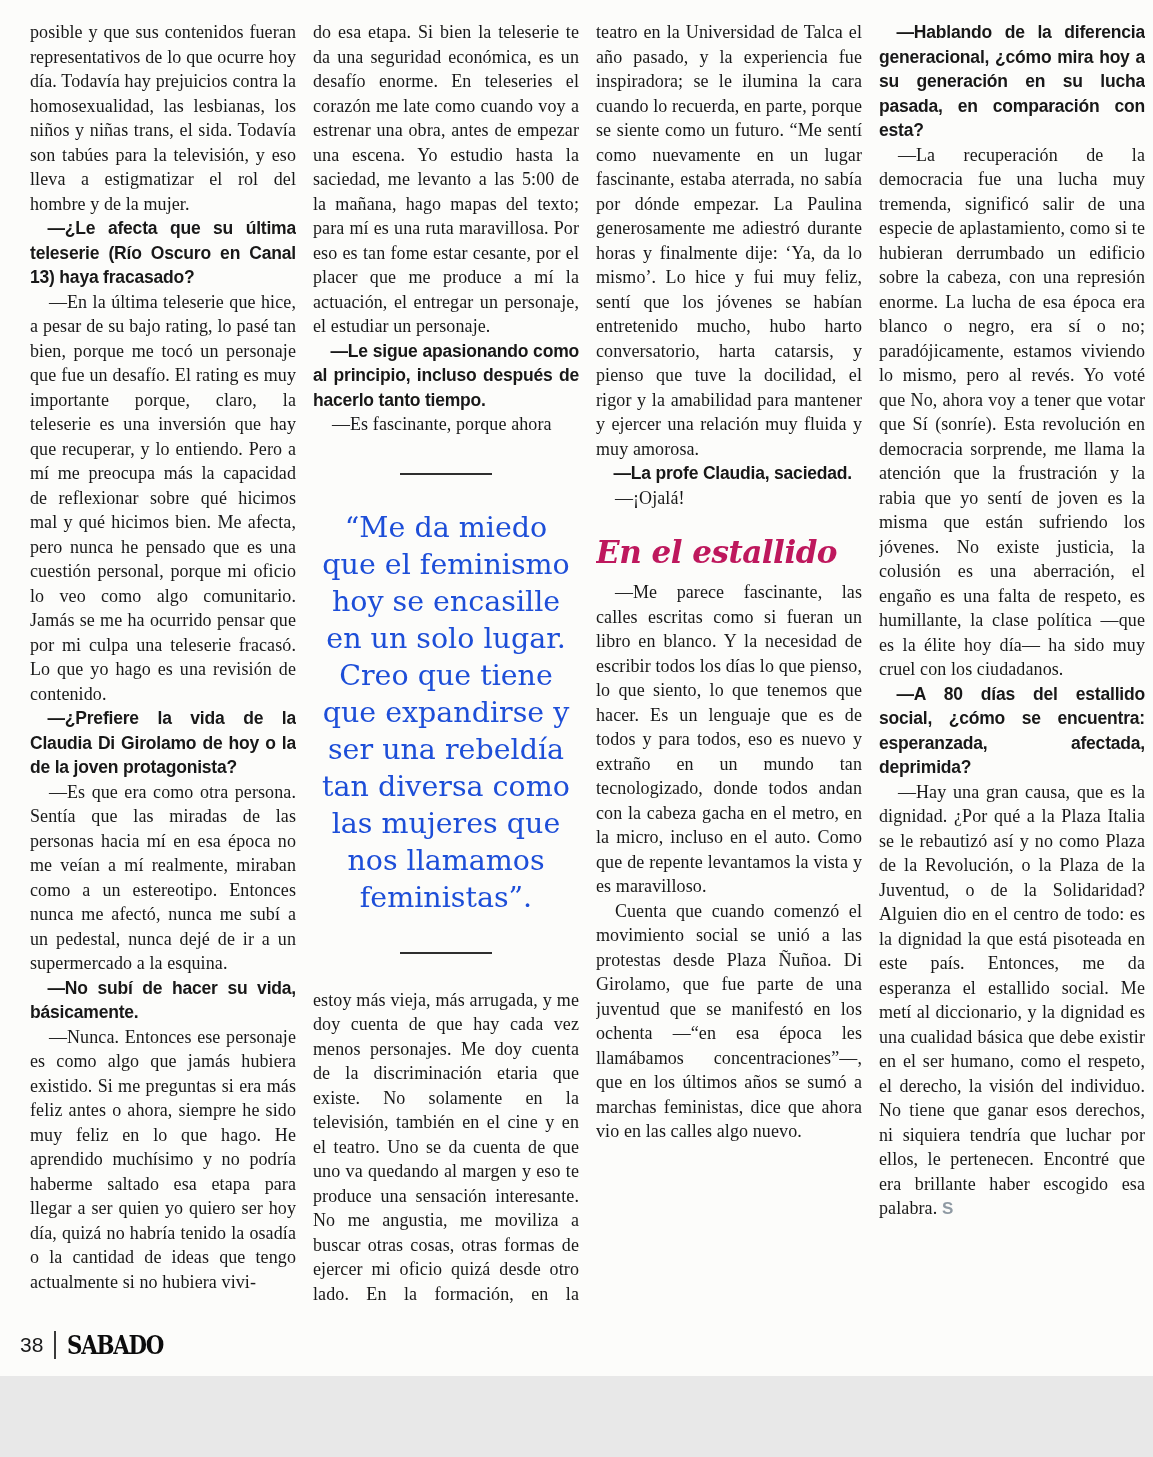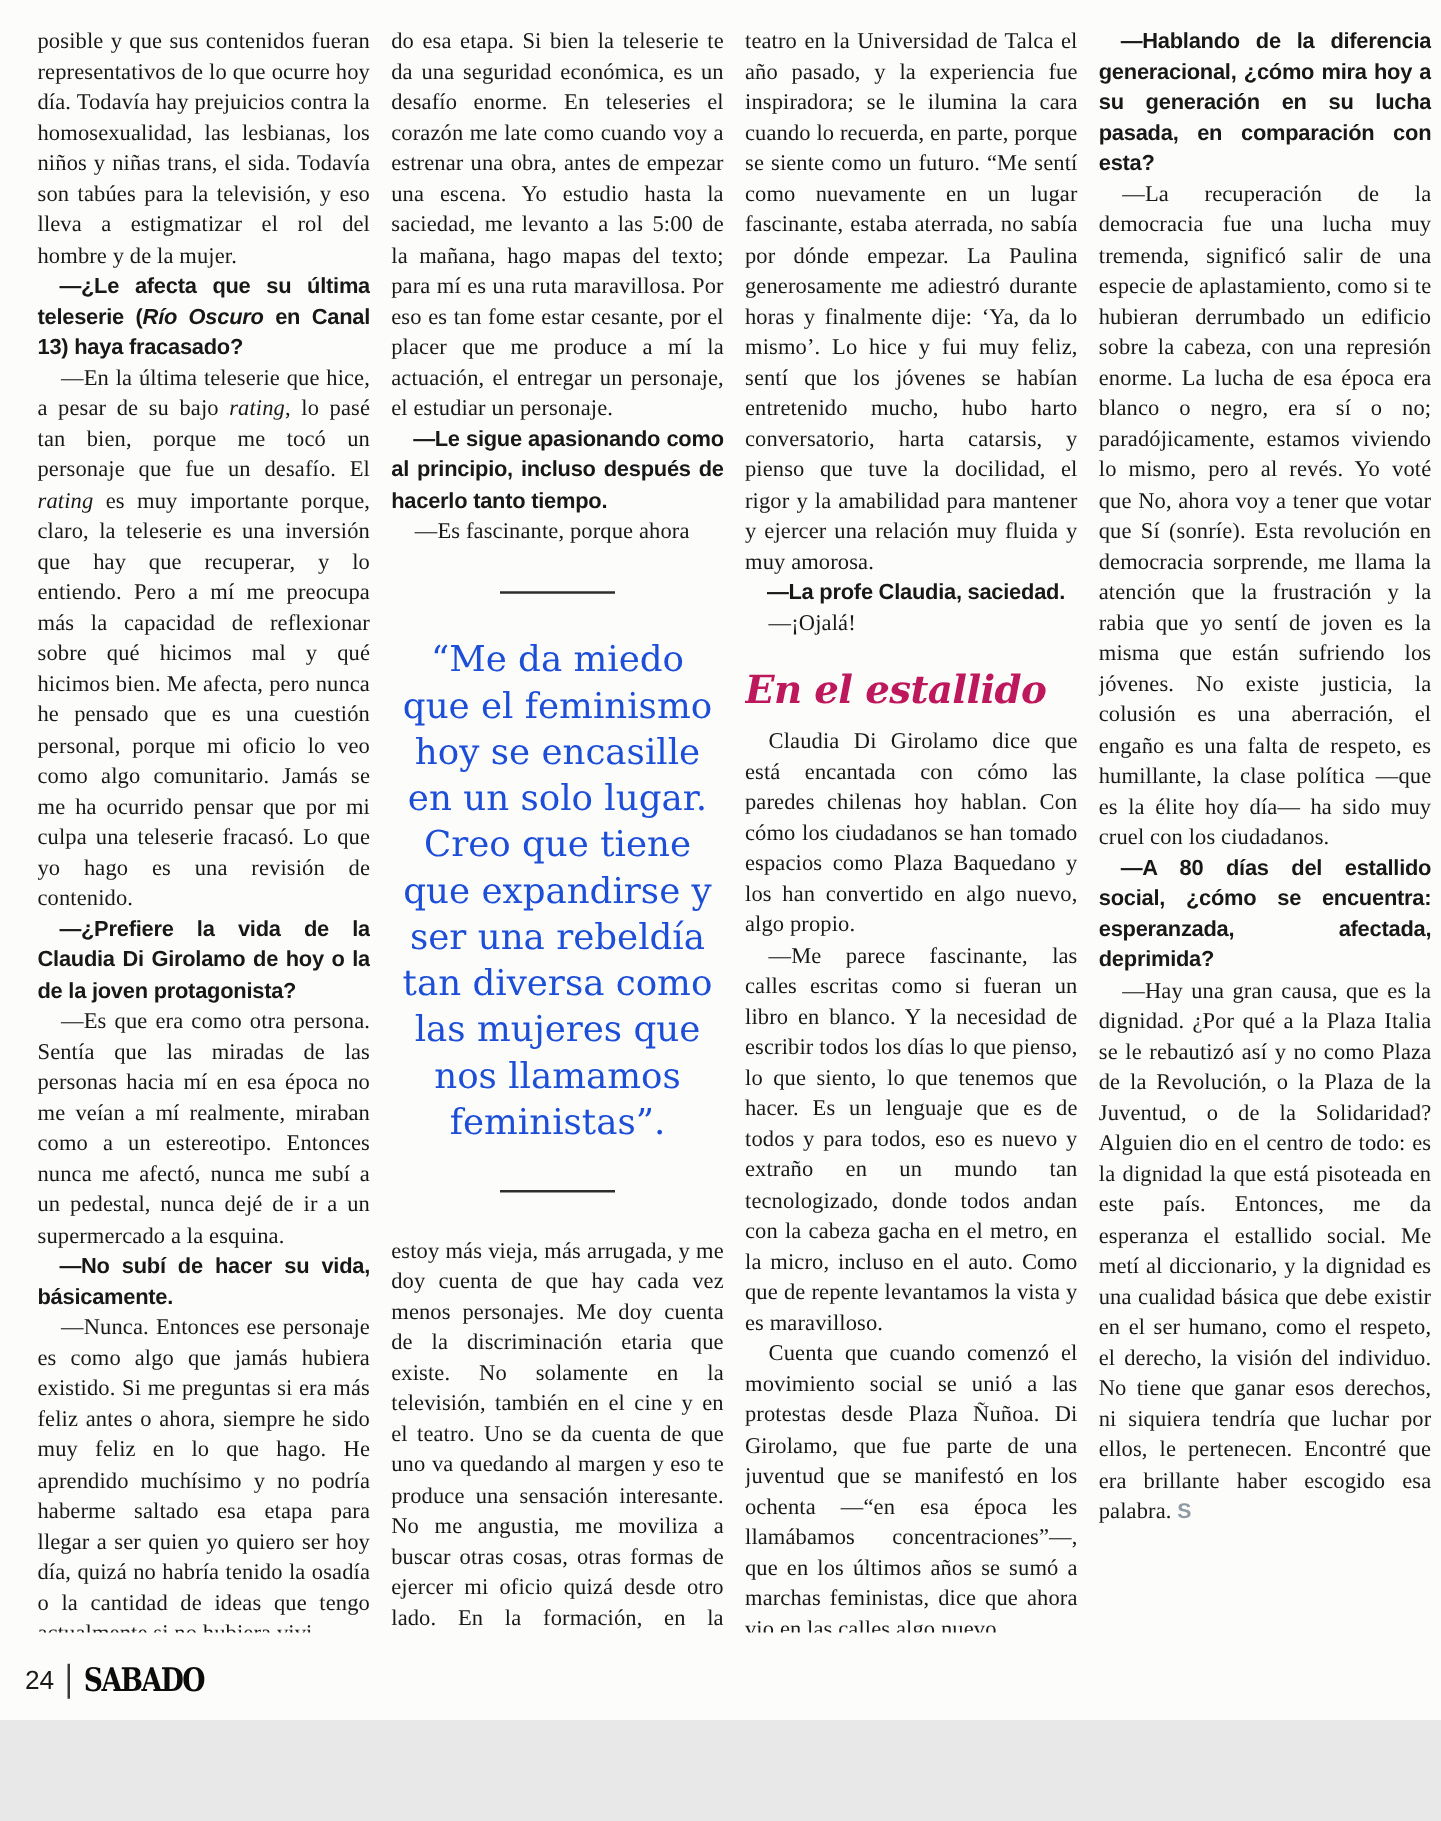--- a/index.html
+++ b/index.html
@@ -27,21 +27,21 @@
   .indent{text-indent:1.05em;}
   .question{
     font-family:"Liberation Sans",sans-serif;
     font-weight:700;
     font-size:17.5px;line-height:24.5px;
     text-align:justify;
     letter-spacing:-.2px;
     hyphens:auto;-webkit-hyphens:auto;
   }
   .question.indent{text-indent:1.0em;}
-  .run-italic{font-style:italic;}
+  .run-italic{}
   .run-endmark{
     color:#8f9aa3;
     font-family:"Liberation Sans",sans-serif;
     font-weight:700;
     font-size:17px;
     letter-spacing:.5px;
   }
   .divider-rule{
     width:92px;height:2px;background:#2e2e2e;border:0;
     margin:36px auto 34px;
@@ -104,32 +104,31 @@
       <div class="divider-rule"></div>
       <p class="body-p">estoy más vieja, más arrugada, y me doy cuenta de que hay cada vez menos personajes. Me doy cuenta de la discriminación etaria que existe. No solamente en la televisión, también en el cine y en el teatro. Uno se da cuenta de que uno va quedando al margen y eso te produce una sensación interesante. No me angustia, me moviliza a buscar otras cosas, otras formas de ejercer mi oficio quizá desde otro lado. En la formación, en la educación.</p>
       <p class="body-p indent">Di Girolamo reemplazó a Paulina Urrutia en un ramo de</p>
     </section>
 
     <section class="col">
       <p class="body-p">teatro en la Universidad de Talca el año pasado, y la experiencia fue inspiradora; se le ilumina la cara cuando lo recuerda, en parte, porque se siente como un futuro. “Me sentí como nuevamente en un lugar fascinante, estaba aterrada, no sabía por dónde empezar. La Paulina generosamente me adiestró durante horas y finalmente dije: ‘Ya, da lo mismo’. Lo hice y fui muy feliz, sentí que los jóvenes se habían entretenido mucho, hubo harto conversatorio, harta catarsis, y pienso que tuve la docilidad, el rigor y la amabilidad para mantener y ejercer una relación muy fluida y muy amorosa.</p>
       <p class="question indent">—La profe Claudia, saciedad.</p>
       <p class="body-p indent">—¡Ojalá!</p>
       <h2 class="section-heading">En el estallido</h2>
-      <p class="body-p indent">Claudia Di Girolamo dice que está encantada con cómo las paredes chilenas hoy hablan. Con cómo los ciudadanos se han tomado espacios como Plaza Baquedano y los han convertido en algo nuevo, algo propio.</p>
       <p class="body-p indent">—Me parece fascinante, las calles escritas como si fueran un libro en blanco. Y la necesidad de escribir todos los días lo que pienso, lo que siento, lo que tenemos que hacer. Es un lenguaje que es de todos y para todos, eso es nuevo y extraño en un mundo tan tecnologizado, donde todos andan con la cabeza gacha en el metro, en la micro, incluso en el auto. Como que de repente levantamos la vista y es maravilloso.</p>
       <p class="body-p indent">Cuenta que cuando comenzó el movimiento social se unió a las protestas desde Plaza Ñuñoa. Di Girolamo, que fue parte de una juventud que se manifestó en los ochenta —“en esa época les llamábamos concentraciones”—, que en los últimos años se sumó a marchas feministas, dice que ahora vio en las calles algo nuevo.</p>
     </section>
 
     <section class="col">
       <p class="question indent">—Hablando de la diferencia generacional, ¿cómo mira hoy a su generación en su lucha pasada, en comparación con esta?</p>
       <p class="body-p indent">—La recuperación de la democracia fue una lucha muy tremenda, significó salir de una especie de aplastamiento, como si te hubieran derrumbado un edificio sobre la cabeza, con una represión enorme. La lucha de esa época era blanco o negro, era sí o no; paradójicamente, estamos viviendo lo mismo, pero al revés. Yo voté que No, ahora voy a tener que votar que Sí (sonríe). Esta revolución en democracia sorprende, me llama la atención que la frustración y la rabia que yo sentí de joven es la misma que están sufriendo los jóvenes. No existe justicia, la colusión es una aberración, el engaño es una falta de respeto, es humillante, la clase política —que es la élite hoy día— ha sido muy cruel con los ciudadanos.</p>
       <p class="question indent">—A 80 días del estallido social, ¿cómo se encuentra: esperanzada, afectada, deprimida?</p>
       <p class="body-p indent"><span>—Hay una gran causa, que es la dignidad. ¿Por qué a la Plaza Italia se le rebautizó así y no como Plaza de la Revolución, o la Plaza de la Juventud, o de la Solidaridad? Alguien dio en el centro de todo: es la dignidad la que está pisoteada en este país. Entonces, me da esperanza el estallido social. Me metí al diccionario, y la dignidad es una cualidad básica que debe existir en el ser humano, como el respeto, el derecho, la visión del individuo. No tiene que ganar esos derechos, ni siquiera tendría que luchar por ellos, le pertenecen. Encontré que era brillante haber escogido esa palabra. </span><span class="run-endmark">S</span></p>
     </section>
 
   </div>
 
   <div class="footer">
-    <span class="page-number">24</span>
+    <span class="page-number">38</span>
     <span class="footer-bar"></span>
     <span class="magazine-logo">SABADO</span>
   </div>
 </div>
 
 </body></html>

